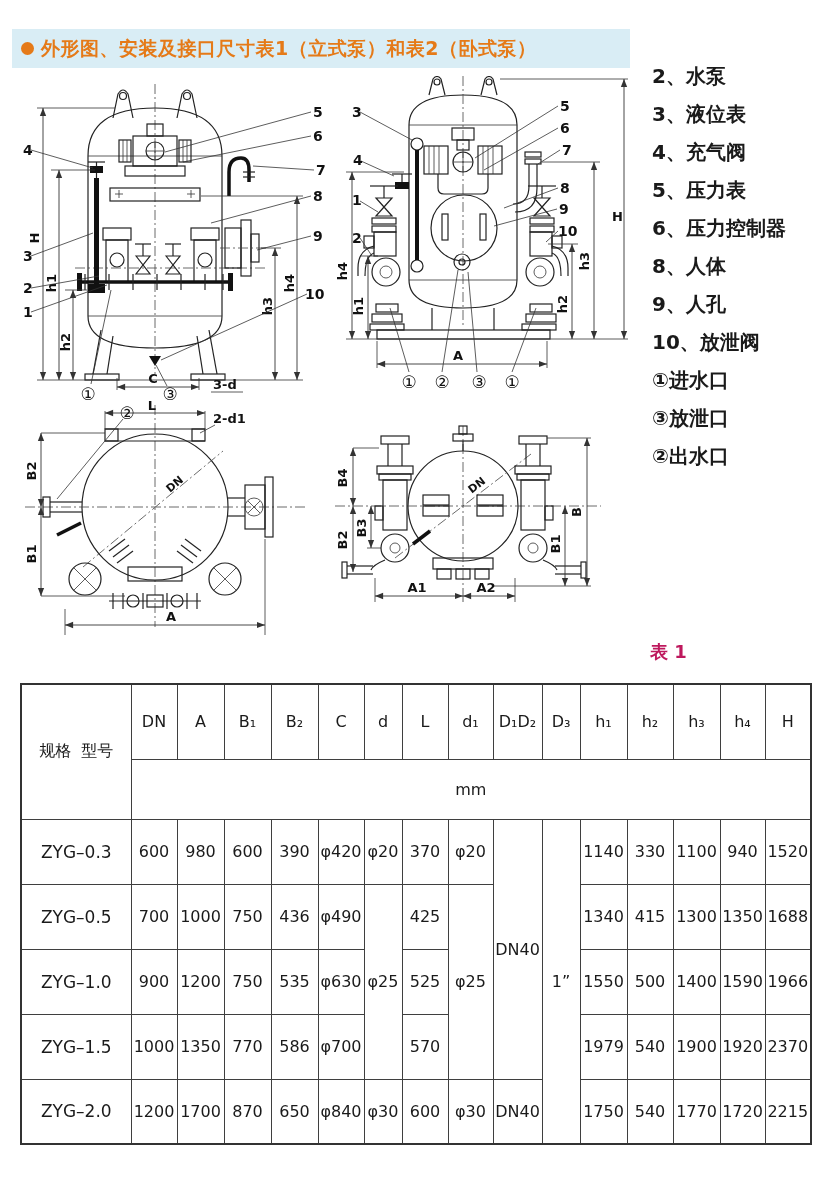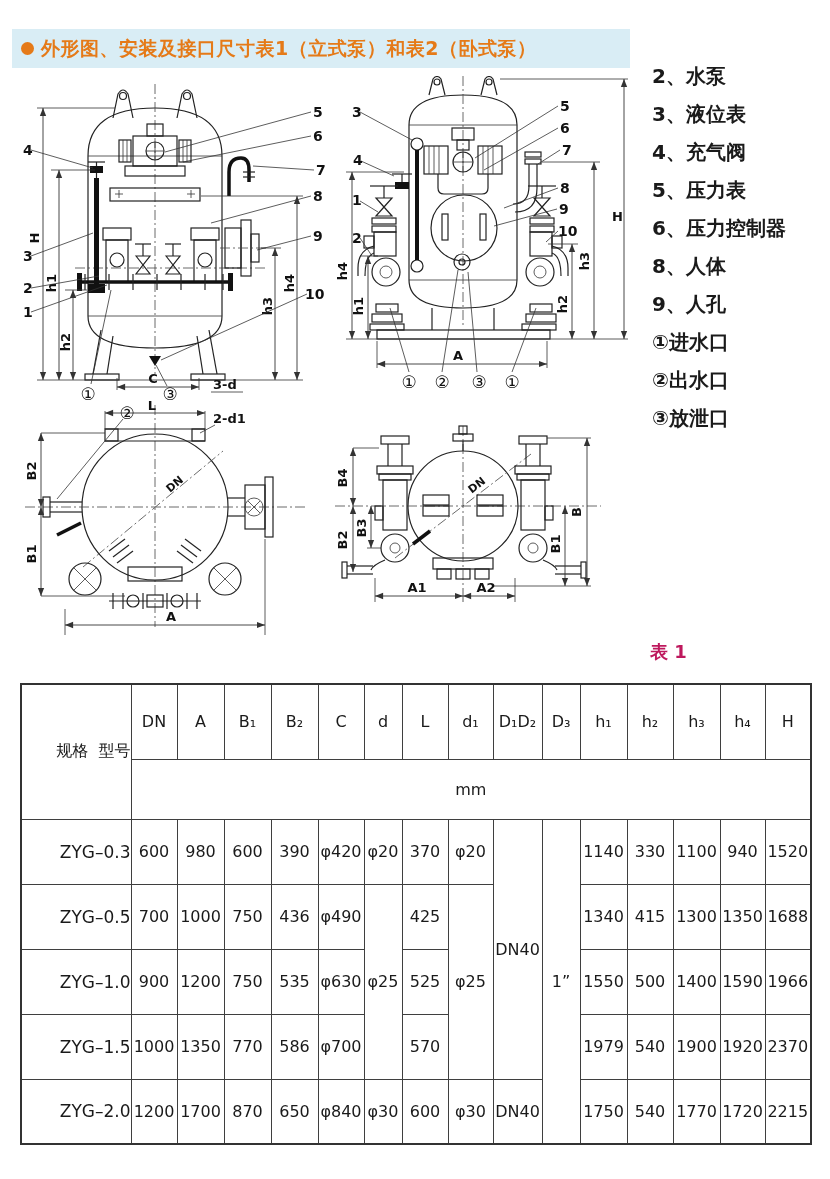--- a/index.html
+++ b/index.html
@@ -23,21 +23,21 @@
 .tbl-caption {position:absolute;left:650px;top:640px;color:#be185d;font-size:18px;font-weight:bold}
 
 
 .dim-table {position:absolute;left:20px;top:683px;width:790px;border-collapse:collapse;table-layout:fixed}
 .dim-table td {border:1.6px solid #3f3f3f;text-align:center;vertical-align:middle;
   font-size:16px;padding:0;overflow:hidden;white-space:nowrap}
 .dim-table {border:2.5px solid #333}
 .dim-table tr.hrow td {height:75px;font-size:16px}
 .dim-table tr.unit-row td {height:60px}
 .dim-table tr.drow td {height:65px}
-.dim-table td.spec {text-align:right;font-size:17px;white-space:pre}
+.dim-table td.spec {text-align:center;font-size:17px;white-space:pre}
 
 
 .draw {position:absolute}
 svg .ln {stroke:#222;fill:none;stroke-width:1.2}
 svg .thin {stroke:#333;fill:none;stroke-width:.8}
 svg .thk {stroke:#111;fill:none;stroke-width:3.5}
 svg .cl {stroke:#444;fill:none;stroke-width:.8;stroke-dasharray:10 3 2 3}
 svg .dim {stroke:#333;fill:none;stroke-width:.9}
 svg .fl {fill:#111;stroke:none}
 svg text {fill:#111}
@@ -499,24 +499,25 @@
   </svg>
 
   <div class="legend">
     <div class="legend-item"><span>2、</span><span>水泵</span></div>
     <div class="legend-item"><span>3、</span><span>液位表</span></div>
     <div class="legend-item"><span>4、</span><span>充气阀</span></div>
     <div class="legend-item"><span>5、</span><span>压力表</span></div>
     <div class="legend-item"><span>6、</span><span>压力控制器</span></div>
     <div class="legend-item"><span>8、</span><span>人体</span></div>
     <div class="legend-item"><span>9、</span><span>人孔</span></div>
+    <div class="legend-item"><span>10、</span><span>放泄阀</span></div>
     <div class="legend-ports">
       <div class="legend-item"><span>①</span><span>进水口</span></div>
+      <div class="legend-item"><span>③</span><span>放泄口</span></div>
       <div class="legend-item"><span>②</span><span>出水口</span></div>
-      <div class="legend-item"><span>③</span><span>放泄口</span></div>
     </div>
   </div>
 
   <div class="tbl-caption">表 1</div>
 
   <table class="dim-table">
     <colgroup>
       <col style="width:110px">
         <col style="width:46px">
         <col style="width:47px">

